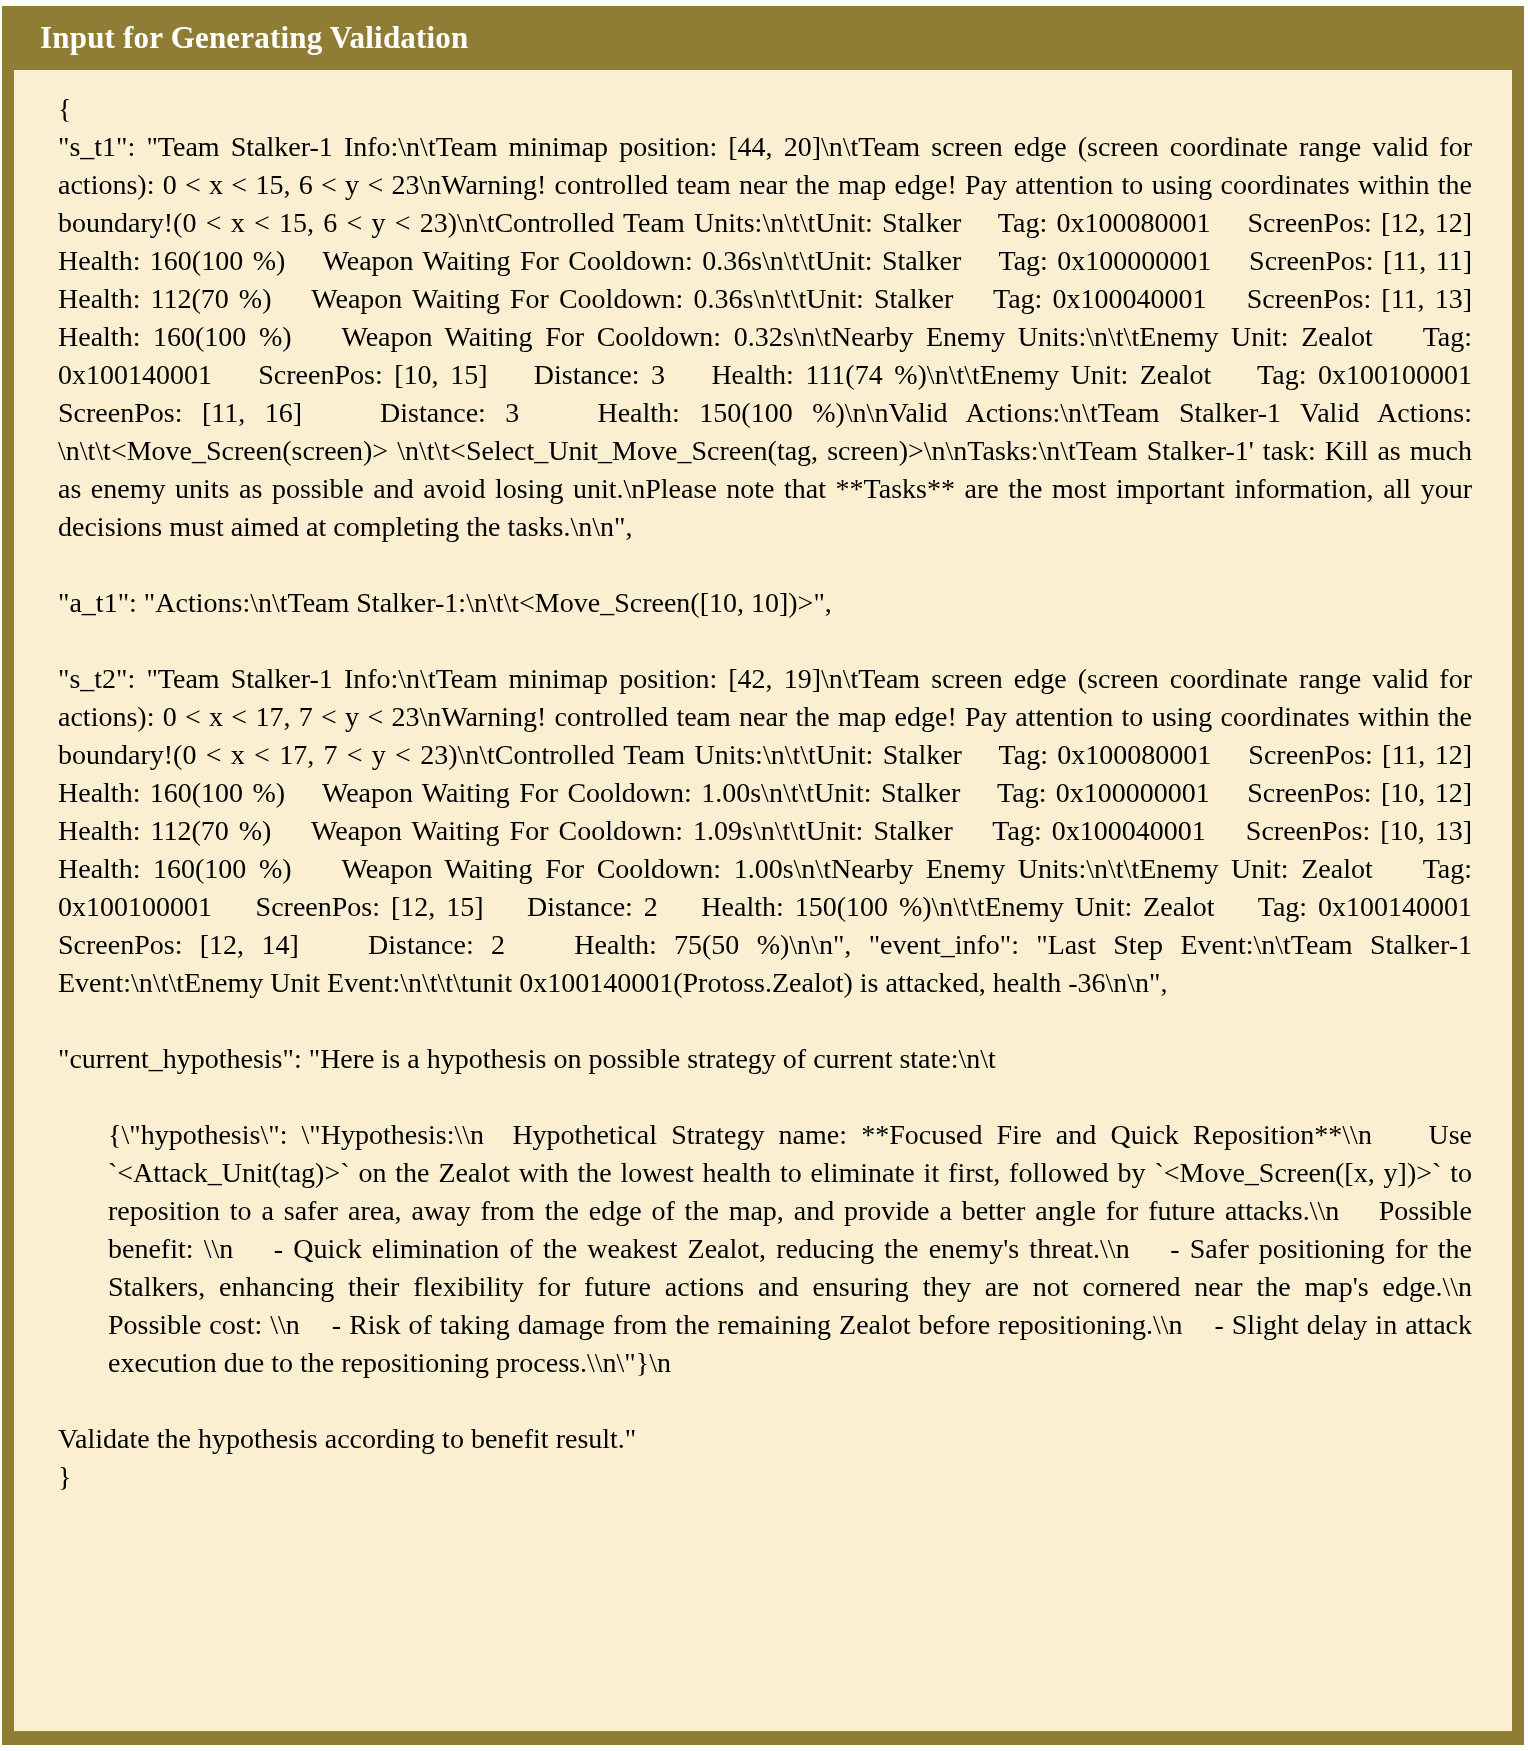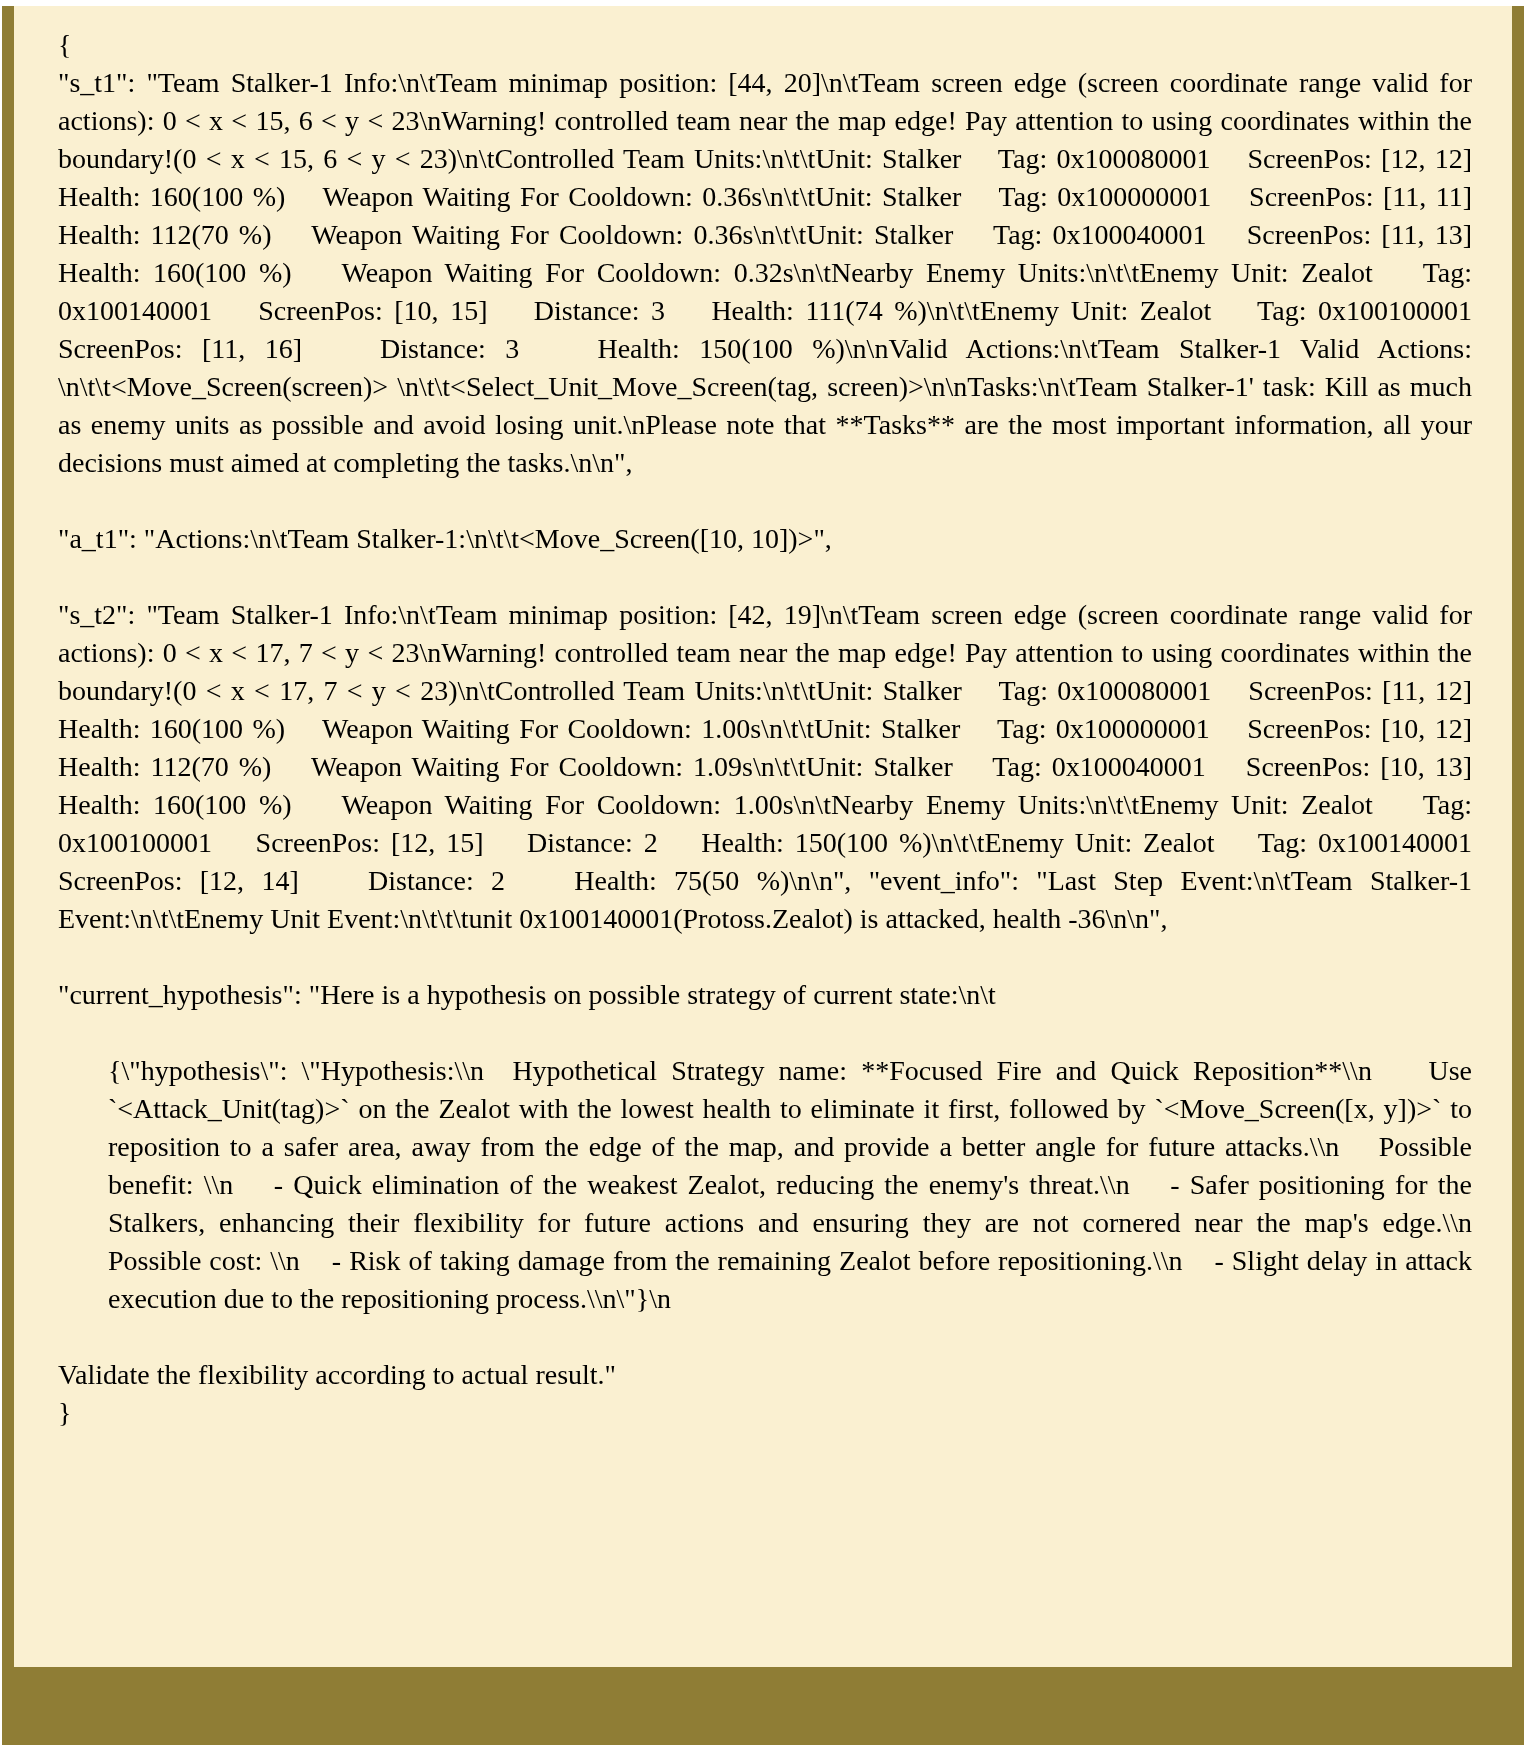--- a/index.html
+++ b/index.html
@@ -56,24 +56,27 @@
     word-break: break-word;
   }
   .gap { margin-top: 38px !important; }
   .indent { margin-left: 50px !important; }
 </style>
 </head>
 <body>
 
 <div class="figure">
   <div class="frame">
+    <div class="titlebar">
+      <span class="title">Input for Generating Validation</span>
+    </div>
     <div class="panel">
       <p>{</p>
       <p>"s_t1": "Team Stalker-1 Info:\n\tTeam minimap position: [44, 20]\n\tTeam screen edge (screen coordinate range valid for actions): 0 &lt; x &lt; 15, 6 &lt; y &lt; 23\nWarning! controlled team near the map edge! Pay attention to using coordinates within the boundary!(0 &lt; x &lt; 15, 6 &lt; y &lt; 23)\n\tControlled Team Units:\n\t\tUnit: Stalker    Tag: 0x100080001    ScreenPos: [12, 12]    Health: 160(100 %)    Weapon Waiting For Cooldown: 0.36s\n\t\tUnit: Stalker    Tag: 0x100000001    ScreenPos: [11, 11]    Health: 112(70 %)    Weapon Waiting For Cooldown: 0.36s\n\t\tUnit: Stalker    Tag: 0x100040001    ScreenPos: [11, 13]    Health: 160(100 %)    Weapon Waiting For Cooldown: 0.32s\n\tNearby Enemy Units:\n\t\tEnemy Unit: Zealot    Tag: 0x100140001    ScreenPos: [10, 15]    Distance: 3    Health: 111(74 %)\n\t\tEnemy Unit: Zealot    Tag: 0x100100001    ScreenPos: [11, 16]    Distance: 3    Health: 150(100 %)\n\nValid Actions:\n\tTeam Stalker-1 Valid Actions: \n\t\t&lt;Move_Screen(screen)&gt; \n\t\t&lt;Select_Unit_Move_Screen(tag, screen)&gt;\n\nTasks:\n\tTeam Stalker-1' task: Kill as much as enemy units as possible and avoid losing unit.\nPlease note that **Tasks** are the most important information, all your decisions must aimed at completing the tasks.\n\n",</p>
       <p class="gap">"a_t1": "Actions:\n\tTeam Stalker-1:\n\t\t&lt;Move_Screen([10, 10])&gt;",</p>
       <p class="gap">"s_t2": "Team Stalker-1 Info:\n\tTeam minimap position: [42, 19]\n\tTeam screen edge (screen coordinate range valid for actions): 0 &lt; x &lt; 17, 7 &lt; y &lt; 23\nWarning! controlled team near the map edge! Pay attention to using coordinates within the boundary!(0 &lt; x &lt; 17, 7 &lt; y &lt; 23)\n\tControlled Team Units:\n\t\tUnit: Stalker    Tag: 0x100080001    ScreenPos: [11, 12]    Health: 160(100 %)    Weapon Waiting For Cooldown: 1.00s\n\t\tUnit: Stalker    Tag: 0x100000001    ScreenPos: [10, 12]    Health: 112(70 %)    Weapon Waiting For Cooldown: 1.09s\n\t\tUnit: Stalker    Tag: 0x100040001    ScreenPos: [10, 13]    Health: 160(100 %)    Weapon Waiting For Cooldown: 1.00s\n\tNearby Enemy Units:\n\t\tEnemy Unit: Zealot    Tag: 0x100100001    ScreenPos: [12, 15]    Distance: 2    Health: 150(100 %)\n\t\tEnemy Unit: Zealot    Tag: 0x100140001    ScreenPos: [12, 14]    Distance: 2    Health: 75(50 %)\n\n", "event_info": "Last Step Event:\n\tTeam Stalker-1 Event:\n\t\tEnemy Unit Event:\n\t\t\tunit 0x100140001(Protoss.Zealot) is attacked, health -36\n\n",</p>
       <p class="gap">"current_hypothesis": "Here is a hypothesis on possible strategy of current state:\n\t</p>
       <p class="gap indent">{\"hypothesis\": \"Hypothesis:\\n  Hypothetical Strategy name: **Focused Fire and Quick Reposition**\\n    Use `&lt;Attack_Unit(tag)&gt;` on the Zealot with the lowest health to eliminate it first, followed by `&lt;Move_Screen([x, y])&gt;` to reposition to a safer area, away from the edge of the map, and provide a better angle for future attacks.\\n    Possible benefit: \\n    - Quick elimination of the weakest Zealot, reducing the enemy's threat.\\n    - Safer positioning for the Stalkers, enhancing their flexibility for future actions and ensuring they are not cornered near the map's edge.\\n    Possible cost: \\n    - Risk of taking damage from the remaining Zealot before repositioning.\\n    - Slight delay in attack execution due to the repositioning process.\\n\"}\n</p>
-      <p class="gap">Validate the flexibility according to actual result."</p>
+      <p class="gap">Validate the hypothesis according to benefit result."</p>
       <p>}</p>
     </div>
   </div>
 </div>
 
 </body></html>

